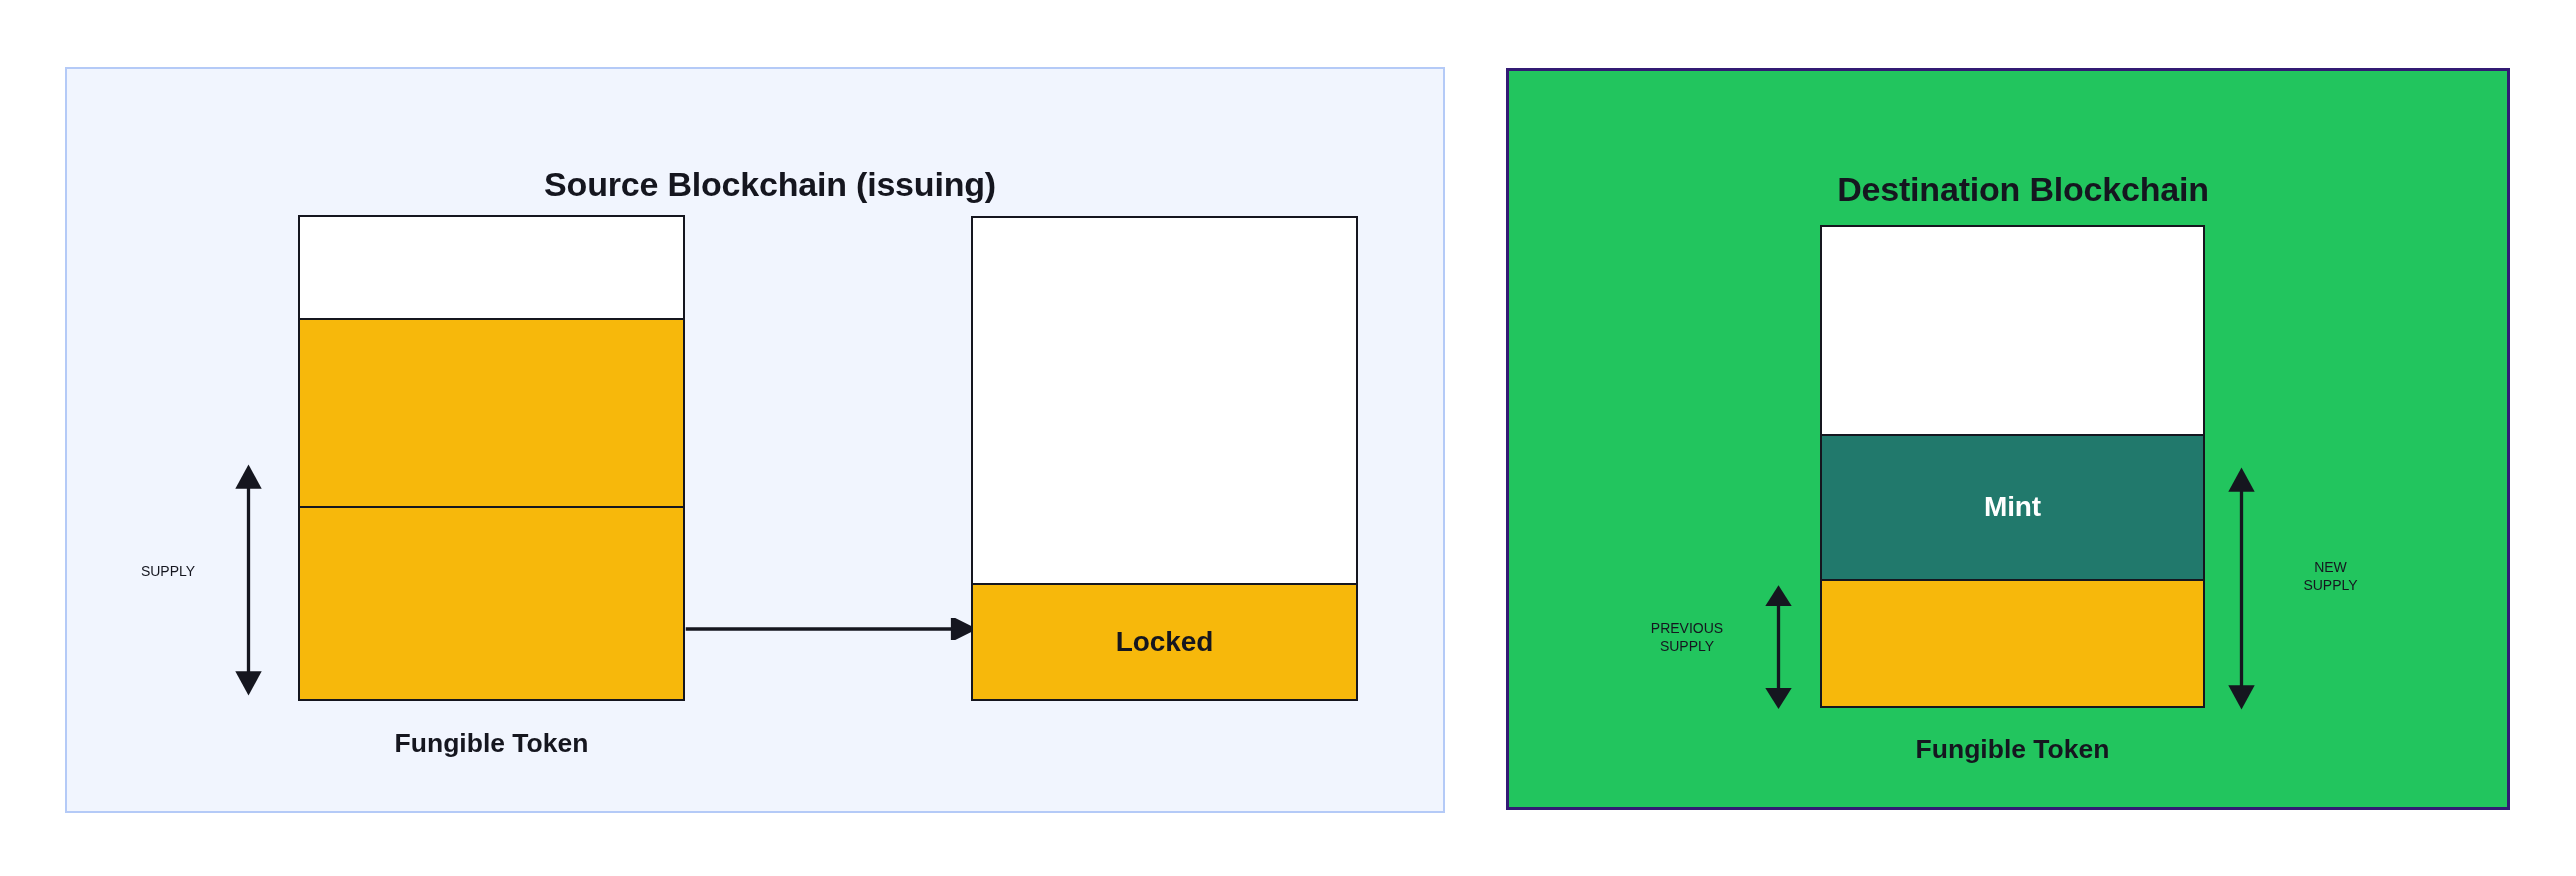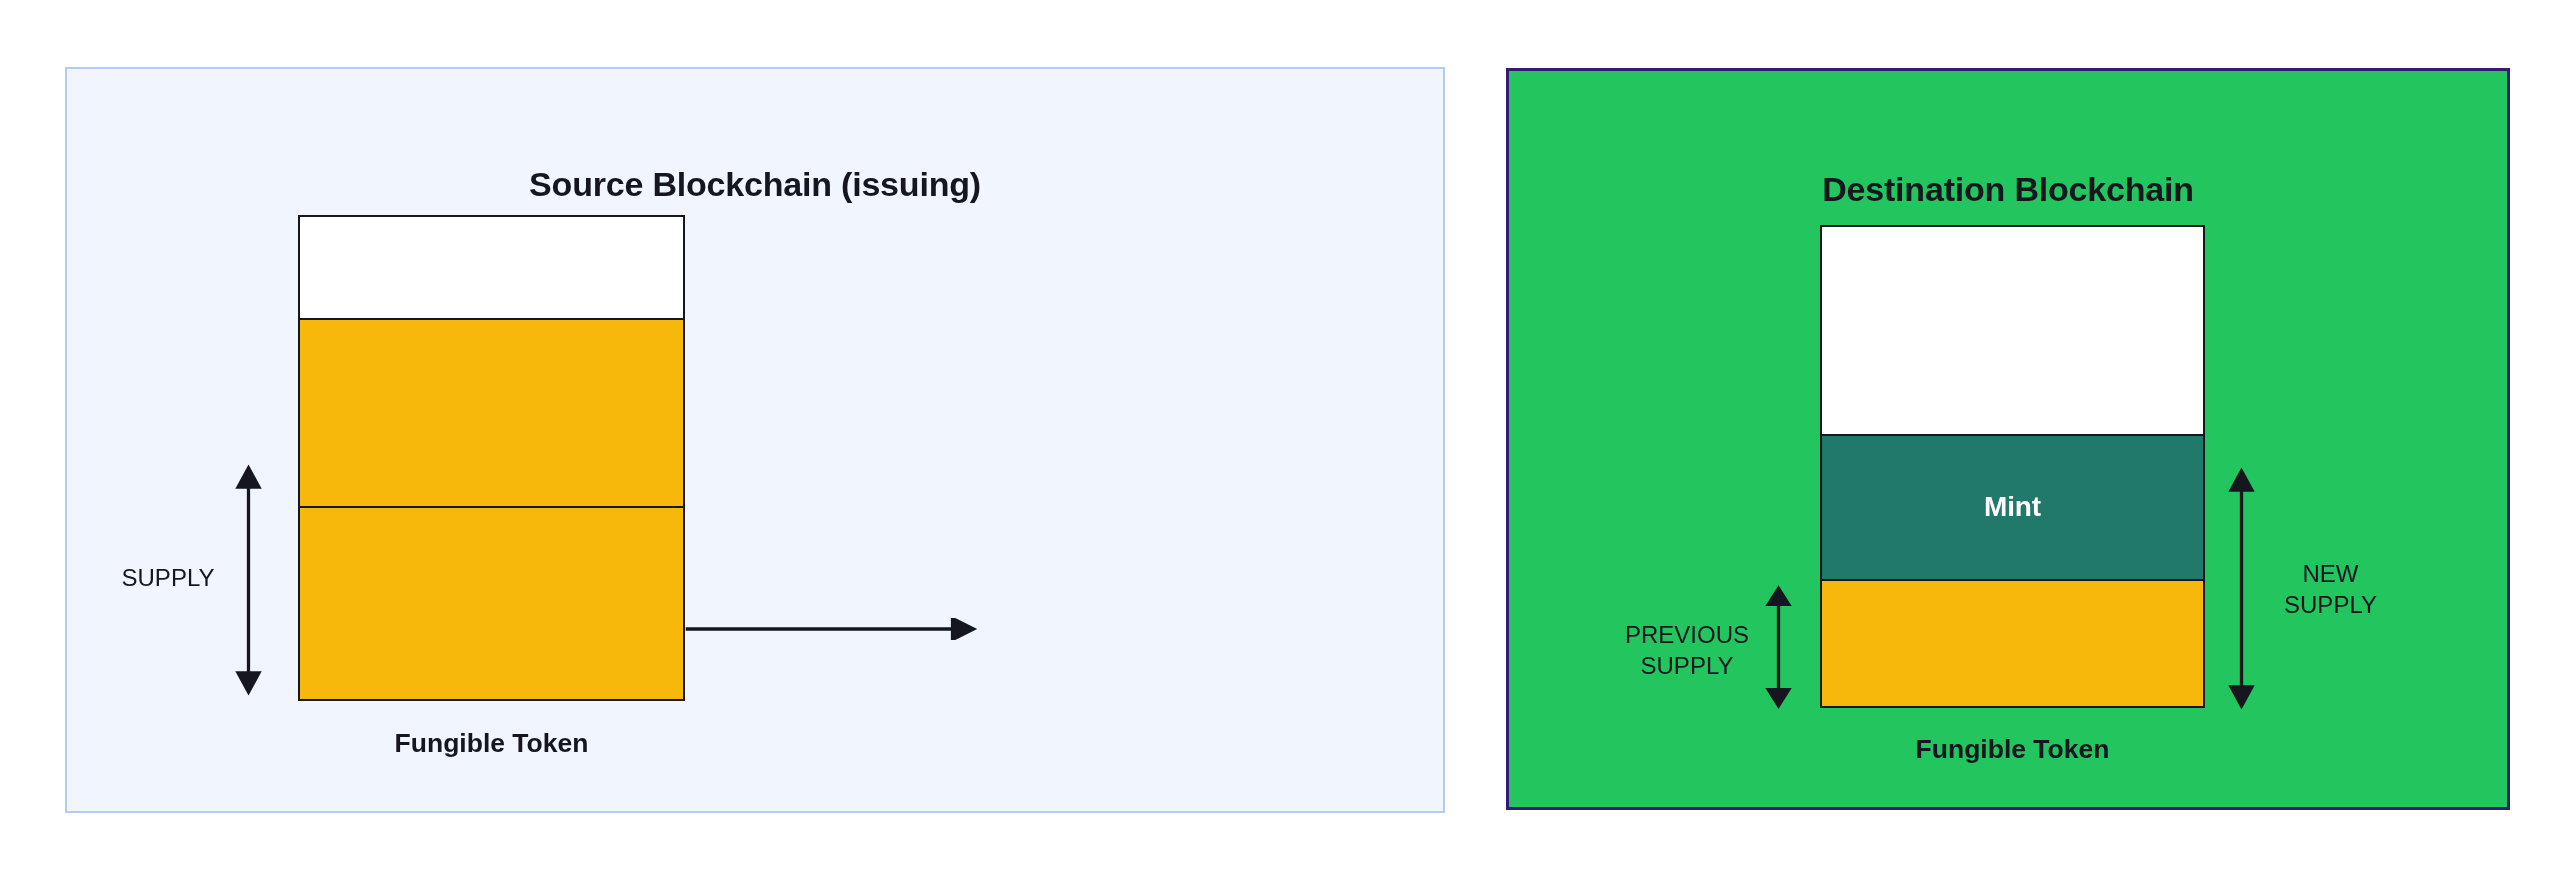--- a/index.html
+++ b/index.html
@@ -45,20 +45,21 @@
 
   .panel-title {
     position: absolute;
     left: 0;
     width: 100%;
     text-align: center;
     font-weight: 700;
     color: #15161f;
     letter-spacing: -0.2px;
     white-space: nowrap;
+    padding-left: 15px;
   }
   .panel-source .panel-title {
     top: 96px;
     font-size: 34px;
   }
   .panel-destination .panel-title {
     top: 99px;
     font-size: 34px;
   }
 
@@ -106,21 +107,21 @@
   .cap-dest-token   { left: 1820px; top: 734px; width: 385px; }
 
   
   .measure {
     position: absolute;
   }
   .measure svg { display: block; }
 
   .measure-label {
     position: absolute;
-    font-size: 24px;
+    font-size: 14px;
     color: #15161f;
     line-height: 1.28;
     white-space: pre-line;
     text-align: center;
   }
   .lbl-supply          { left: 110px;  top: 563px; width: 116px; text-align: center; }
   .lbl-previous-supply { left: 1618px; top: 620px; width: 138px; }
   .lbl-new-supply      { left: 2270px; top: 559px; width: 121px; }
 
   .m-supply          { left: 232px;  top: 464px; }
@@ -162,20 +163,24 @@
   </div>
   <div class="measure-label lbl-supply">SUPPLY</div>
 
   <div class="transfer-arrow">
     <svg width="293" height="22" viewBox="0 0 530 40" xmlns="http://www.w3.org/2000/svg">
       <line x1="0" y1="20" x2="492" y2="20" stroke="#15161f" stroke-width="6"></line>
       <polygon points="530,20 482,44 482,-4" fill="#15161f"></polygon>
     </svg>
   </div>
 
+  <div class="stack box-pool">
+    <div class="seg seg-empty" style="height:364px;"></div>
+    <div class="seg seg-gold seg-divider-top" style="height:116px;">Locked</div>
+  </div>
 
 
   <div class="panel panel-destination">
 
     <div class="panel-title">Destination Blockchain</div>
   </div>
 
   <div class="stack box-dest-token">
     <div class="seg seg-empty" style="height:207px;"></div>
     <div class="seg seg-teal seg-divider-top" style="height:146px;">Mint</div>

